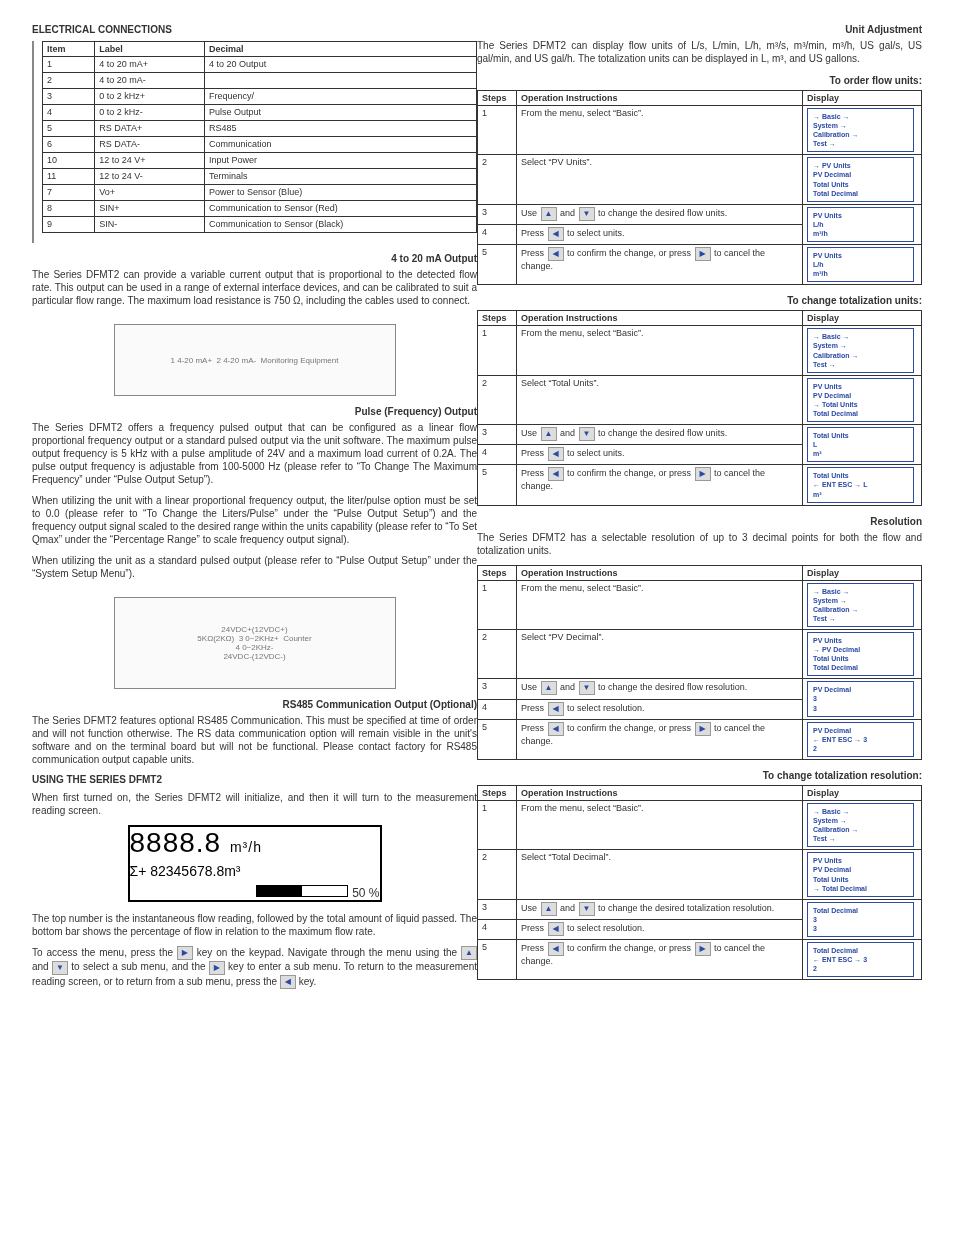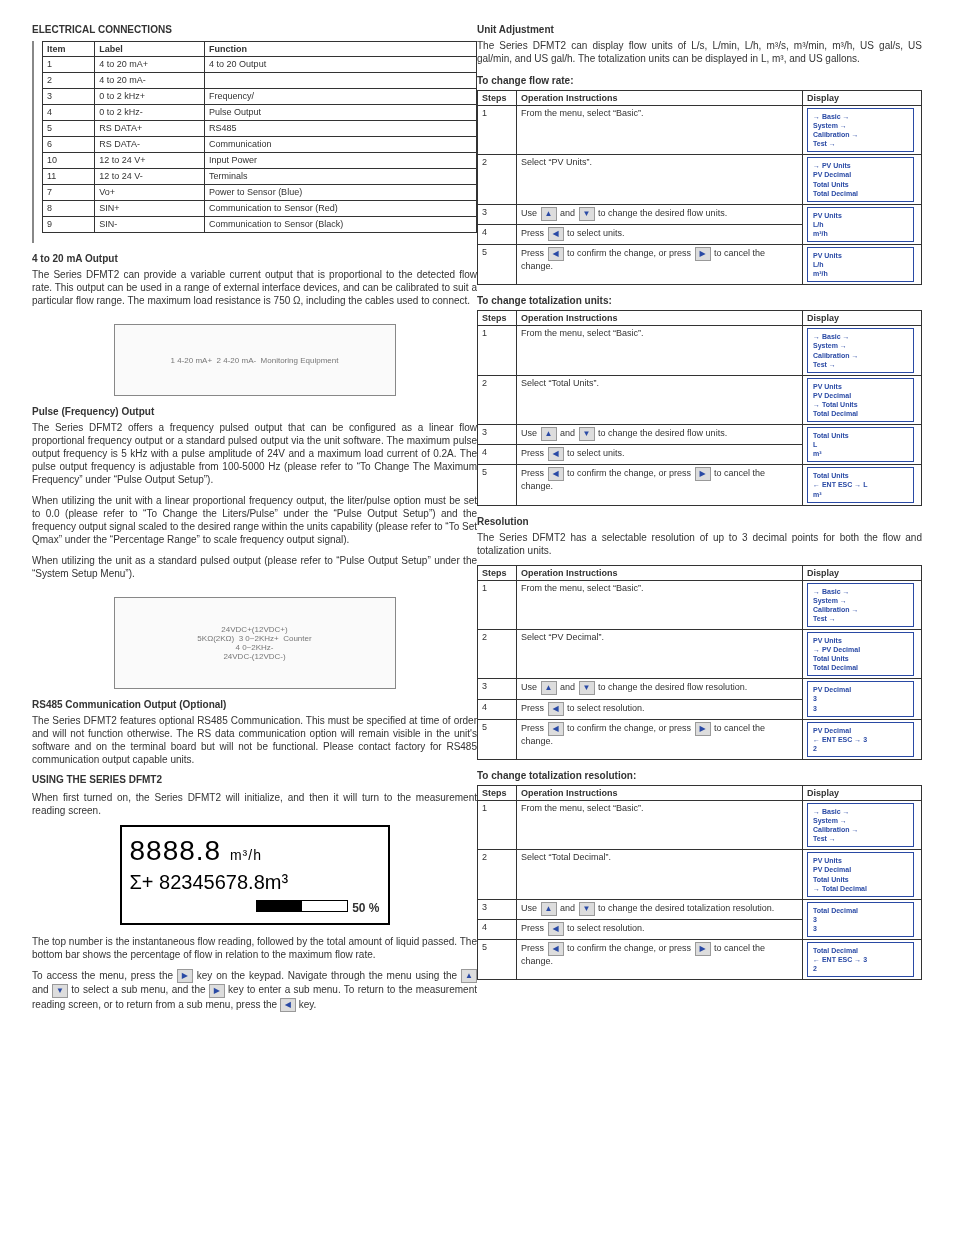--- a/index.html
+++ b/index.html
@@ -22,20 +22,21 @@
   h3.sec {
     font-size: 10px;
     font-weight: bold;
     margin: 0 0 6px 0;
     text-transform: uppercase;
   }
   h4.sub {
     font-size: 10px;
     font-weight: bold;
     margin: 10px 0 4px 0;
+    text-align: right;
   }
   p {
     margin: 0 0 8px 0;
     text-align: justify;
     line-height: 1.3;
   }
   table.data {
     border-collapse: collapse;
     width: 100%;
     font-size: 9px;
@@ -81,26 +82,25 @@
     display:flex;
     align-items:center;
     justify-content:center;
     font-size:8px;
     color:#777;
   }
   .lcd-box {
     border:2px solid #000;
     margin: 6px auto 10px;
     width: 250px;
-    padding: 8px;
     text-align:left;
   }
   .lcd-main { font-size:28px; font-weight:300; letter-spacing:1px; color:#000; }
-  .lcd-sub { font-size:20px; color:#000; margin-top:4px;}
-  .lcd-bar { margin-top:6px; font-size:12px; text-align:right;font-weight:bold; }
+  .lcd-sub { font-size:14px; color:#000; margin-top:4px;}
+  .lcd-bar { margin-top:6px; font-size:12px; text-align:right; }
   .lcd-bar .bar { display:inline-block; width:90px; height:10px; border:1px solid #000; margin-right:4px; position:relative;}
   .lcd-bar .bar::after{content:"";position:absolute;left:0;top:0;bottom:0;width:50%;background:#000;}
   .icon-key {
     display:inline-block;
     width:14px;
     height:12px;
     background:#ddd;
     border:1px solid #999;
     vertical-align:middle;
     text-align:center;
@@ -122,21 +122,21 @@
   <div class="col">
     <h3 class="sec">ELECTRICAL CONNECTIONS</h3>
 
     <div class="elec-row">
       <div class="elec-diagram"></div>
       <table class="data elec-table">
         <thead>
             <tr>
           <th>Item</th>
           <th>Label</th>
-          <th>Function</th>
+          <th>Decimal</th>
         </tr>
           </thead>
         <tbody id="elec-tbody">
             <tr>
               <td>1</td>
               <td>4 to 20 mA+</td>
               <td>4 to 20 Output</td>
             </tr>
             <tr>
               <td>2</td>
@@ -231,21 +231,21 @@
 
     <p>
       <span>To access the menu, press the </span><span class="icon-key tri-right"></span><span> key on the keypad. Navigate through the menu using the </span><span class="icon-key tri-up"></span><span> and </span><span class="icon-key tri-down"></span><span> to select a sub menu, and the </span><span class="icon-key tri-right"></span><span> key to enter a sub menu. To return to the measurement reading screen, or to return from a sub menu, press the </span><span class="icon-key tri-left"></span><span> key.</span>
     </p>
   </div>
 
   <div class="col">
     <h4 class="sub" style="margin-top:0">Unit Adjustment</h4>
     <p>The Series DFMT2 can display flow units of L/s, L/min, L/h, m³/s, m³/min, m³/h, US gal/s, US gal/min, and US gal/h. The totalization units can be displayed in L, m³, and US gallons.</p>
 
-    <h4 class="sub">To change flow rate:</h4>
+    <h4 class="sub">To order flow units:</h4>
     <table class="data steps-table">
       <thead>
           <tr>
         <th>Steps</th>
         <th>Operation Instructions</th>
         <th>Display</th>
       </tr>
         </thead>
       <tbody id="tb-flow-units">
           <tr>

